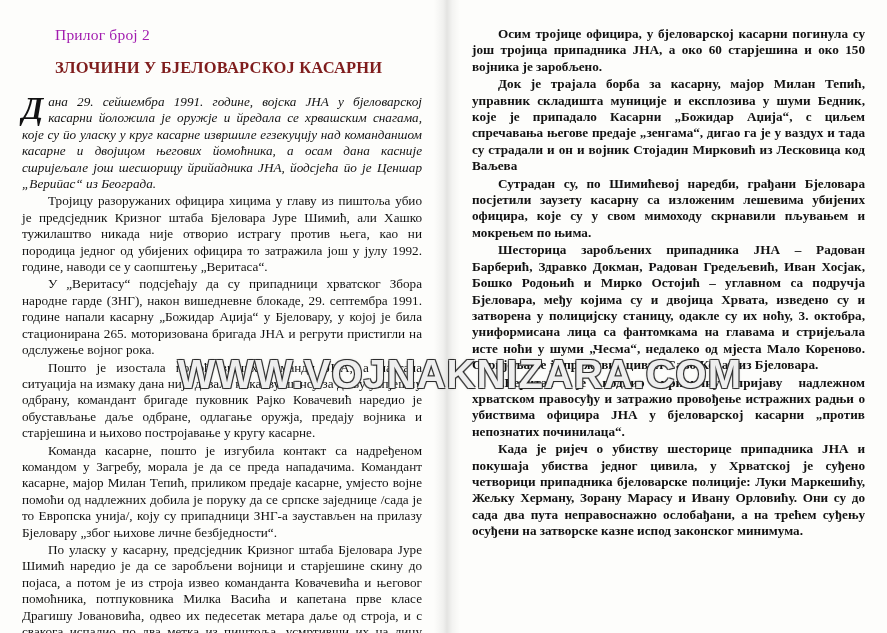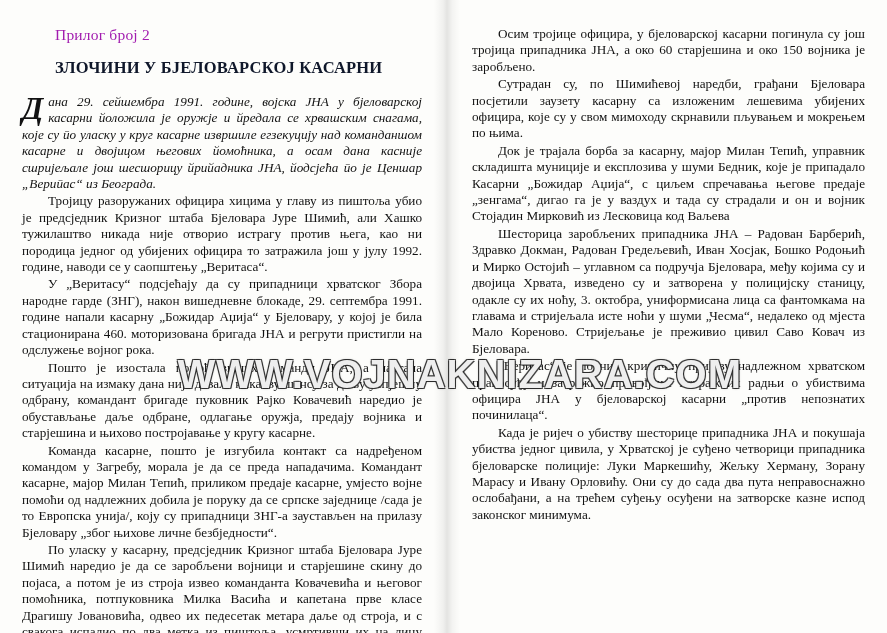--- a/index.html
+++ b/index.html
@@ -31,34 +31,34 @@
       rgba(0,0,0,0.00) 100%);
     pointer-events: none;
   }
   #left-page, #right-page {
     position: absolute;
     top: 0;
     height: 633px;
     padding: 26px 22px 10px 22px;
   }
   #left-page  { left: 0px;   width: 444px; }
-  #right-page { left: 450px; width: 437px; }
+  #right-page { left: 450px; width: 437px; font-weight: bold; }
 
   .running-head {
     font-family: "Liberation Serif", serif;
     font-size: 15.5px;
     color: #a21caf;
     margin: 0 0 14px 33px;
     letter-spacing: .2px;
   }
   .chapter-title {
     font-family: "Liberation Serif", serif;
     font-weight: bold;
     font-size: 16.5px;
-    color: #0f172a;
+    color: #7f1d1d;
     margin: 0 0 16px 33px;
     letter-spacing: .2px;
   }
   .body-text {
     font-size: 13.2px;
     line-height: 16.4px;
     text-align: justify;
     color: #121212;
     margin: 0;
   }
@@ -107,34 +107,34 @@
 
 <div id="page">
 
   <div id="left-page">
     <div class="running-head">Прилог број 2</div>
     <div class="chapter-title">ЗЛОЧИНИ У БЈЕЛОВАРСКОЈ КАСАРНИ</div>
 
     <div class="body-text">
       <p class="para italic dropcap-para"><span class="dropcap">Д</span><span>ана 29. сейшембра 1991. године, војска ЈНА у бјеловарској касарни йоложила је оружје и йредала се хрвашским снагама, које су ūo уласку у круг касарне извршиле егзекуцију над команданшом касарне и двојицом његових йомоћника, а осам дана касније сшријељале још шесшорицу йрийадника ЈНА, йодсјећа ūo је Ценшар „Вериūaс“ из Београда.</span></p>
       <p class="para">Тројицу разоружаних официра хицима у главу из пиштоља убио је предсједник Кризног штаба Бјеловара Јуре Шимић, али Хашко тужилаштво никада није отворио истрагу против њега, као ни породица једног од убијених официра то затражила још у јулу 1992. године, наводи се у саопштењу „Веритаса“.</p>
-      <p class="para">У „Веритасу“ подсјећају да су припадници хрватског Збора народне гарде (ЗНГ), након вишедневне блокаде, 29. септембра 1991. године напали касарну „Божидар Аџија“ у Бјеловару, у којој је била стационирана 460. моторизована бригада ЈНА и регрути пристигли на одслужење војног рока.</p>
+      <p class="para">У „Веритасу“ подсјећају да су припадници хрватског Збора народне гарде (ЗНГ), након вишедневне блокаде, 29. септембра 1991. године напали касарну „Божидар Аџија“ у Бјеловару, у којој је била стационирана 265. моторизована бригада ЈНА и регрути пристигли на одслужење војног рока.</p>
       <p class="para">Пошто је изостала помоћ виших команди ЈНА, а настала ситуација на измаку дана није давала никакву шансу за даљу успјешну одбрану, командант бригаде пуковник Рајко Ковачевић наредио је обустављање даље одбране, одлагање оружја, предају војника и старјешина и њихово постројавање у кругу касарне.</p>
       <p class="para">Команда касарне, пошто је изгубила контакт са надређеном командом у Загребу, морала је да се преда нападачима. Командант касарне, мајор Милан Тепић, приликом предаје касарне, умјесто војне помоћи од надлежних добила је поруку да се српске заједнице /сада је то Европска унија/, коју су припадници ЗНГ-а заустављен на прилазу Бјеловару „због њихове личне безбједности“.</p>
       <p class="para">По уласку у касарну, предсједник Кризног штаба Бјеловара Јуре Шимић наредио је да се заробљени војници и старјешине скину до појаса, а потом је из строја извео команданта Ковачевића и његовог помоћника, потпуковника Милка Васића и капетана прве класе Драгишу Јовановића, одвео их педесетак метара даље од строја, и с свакога испалио по два метка из пиштоља, усмртивши их на лицу мјеста.</p>
     </div>
   </div>
 
   <div id="gutter-shadow"></div>
 
   <div id="right-page">
     <div class="body-text">
       <p class="para">Осим тројице официра, у бјеловарској касарни погинула су још тројица припадника ЈНА, а око 60 старјешина и око 150 војника је заробљено.</p>
+      <p class="para">Док је трајала борба за касарну, мајор Милан Тепић, управник складишта муниције и експлозива у шуми Бедник, које је припадало Касарни „Божидар Аџија“, с циљем спречавања његове предаје „зенгама“, дигао га је у ваздух и тада су страдали и он и војник Стојадин Мирковић из Лесковица код Ваљева</p>
       <p class="para">Сутрадан су, по Шимићевој наредби, грађани Бјеловара посјетили заузету касарну са изложеним лешевима убијених официра, које су у свом мимоходу скрнавили пљувањем и мокрењем по њима.</p>
-      <p class="para">Док је трајала борба за касарну, мајор Милан Тепић, управник складишта муниције и експлозива у шуми Бедник, које је припадало Касарни „Божидар Аџија“, с циљем спречавања његове предаје „зенгама“, дигао га је у ваздух и тада су страдали и он и војник Стојадин Мирковић из Лесковица код Ваљева</p>
       <p class="para">Шесторица заробљених припадника ЈНА – Радован Барберић, Здравко Докман, Радован Гредељевић, Иван Хосјак, Бошко Родоњић и Мирко Остојић – углавном са подручја Бјеловара, међу којима су и двојица Хрвата, изведено су и затворена у полицијску станицу, одакле су их ноћу, 3. октобра, униформисана лица са фантомкама на главама и стријељала исте ноћи у шуми „Чесма“, недалеко од мјеста Мало Кореново. Стријељање је преживио цивил Саво Ковач из Бјеловара.</p>
       <p class="para">„Веритас“ је поднио кривичну пријаву надлежном хрватском правосуђу и затражио провођење истражних радњи о убиствима официра ЈНА у бјеловарској касарни „против непознатих починилаца“.</p>
       <p class="para">Када је ријеч о убиству шесторице припадника ЈНА и покушаја убиства једног цивила, у Хрватској је суђено четворици припадника бјеловарске полиције: Луки Маркешићу, Жељку Херману, Зорану Марасу и Ивану Орловићу. Они су до сада два пута неправоснажно ослобађани, а на трећем суђењу осуђени на затворске казне испод законског минимума.</p>
 
     </div>
   </div>
 
   <div id="watermark">WWW.VOJNAKNIZARA.COM</div>
 </div>
 

